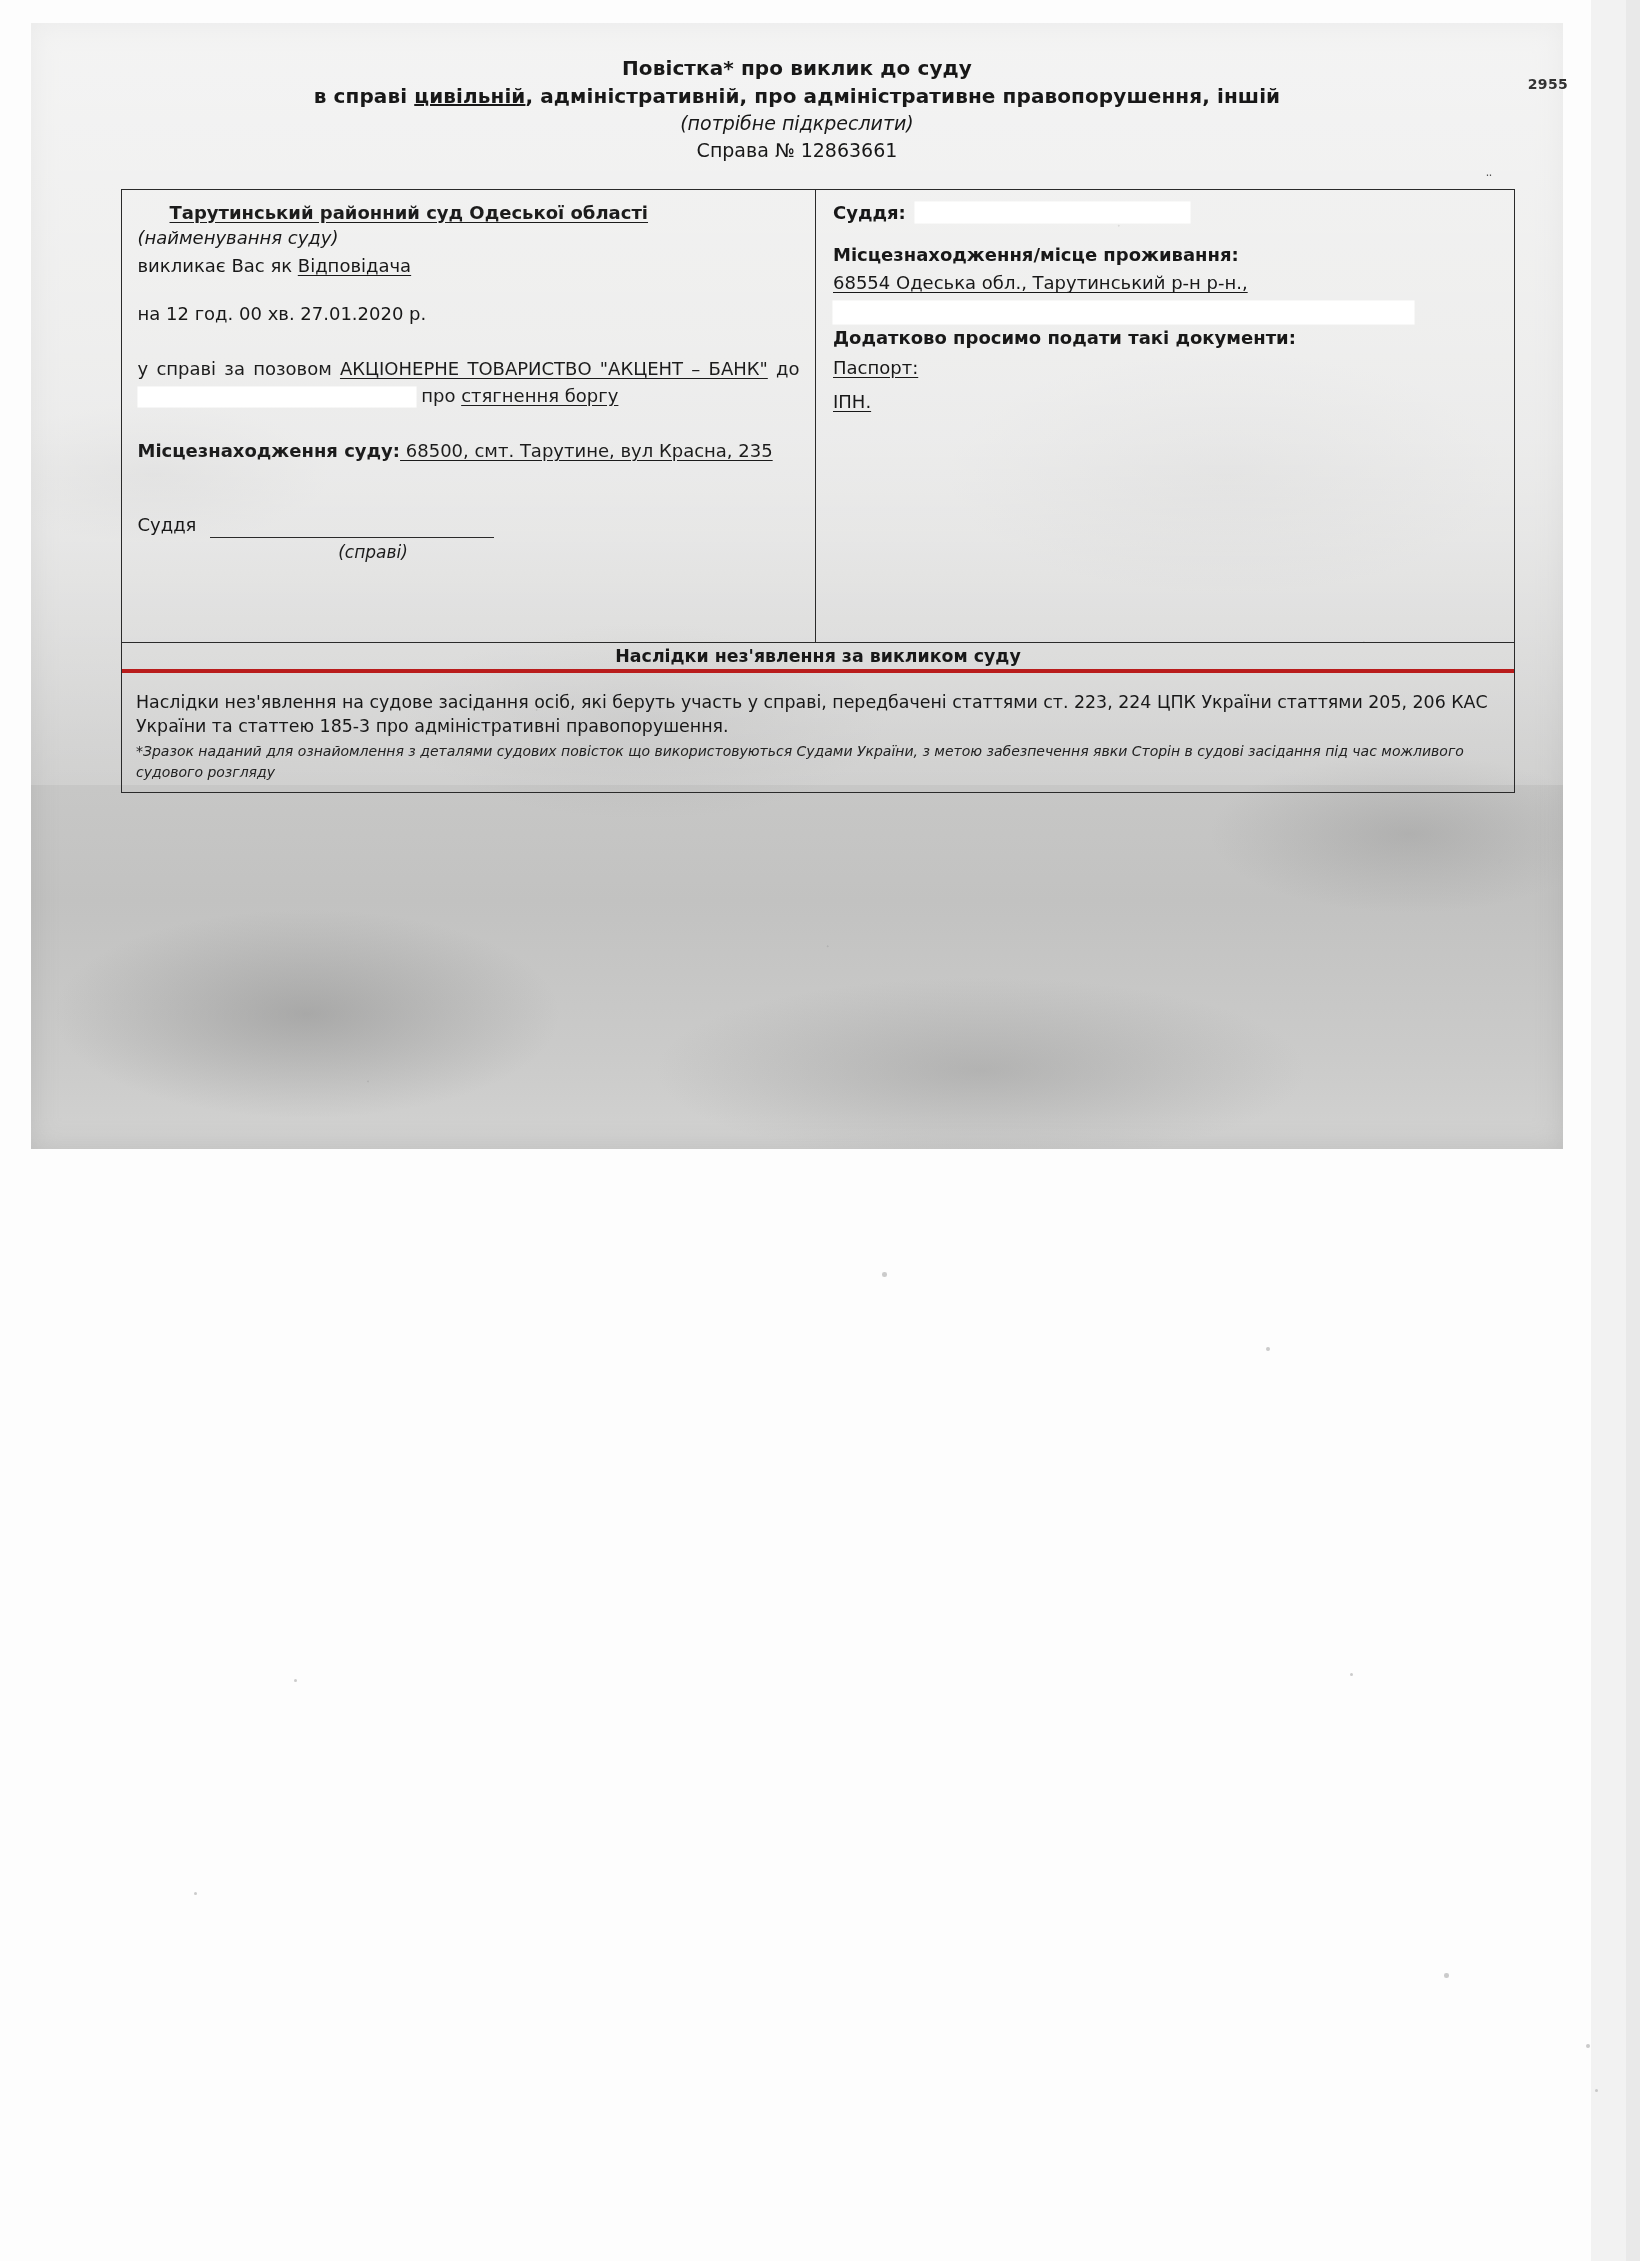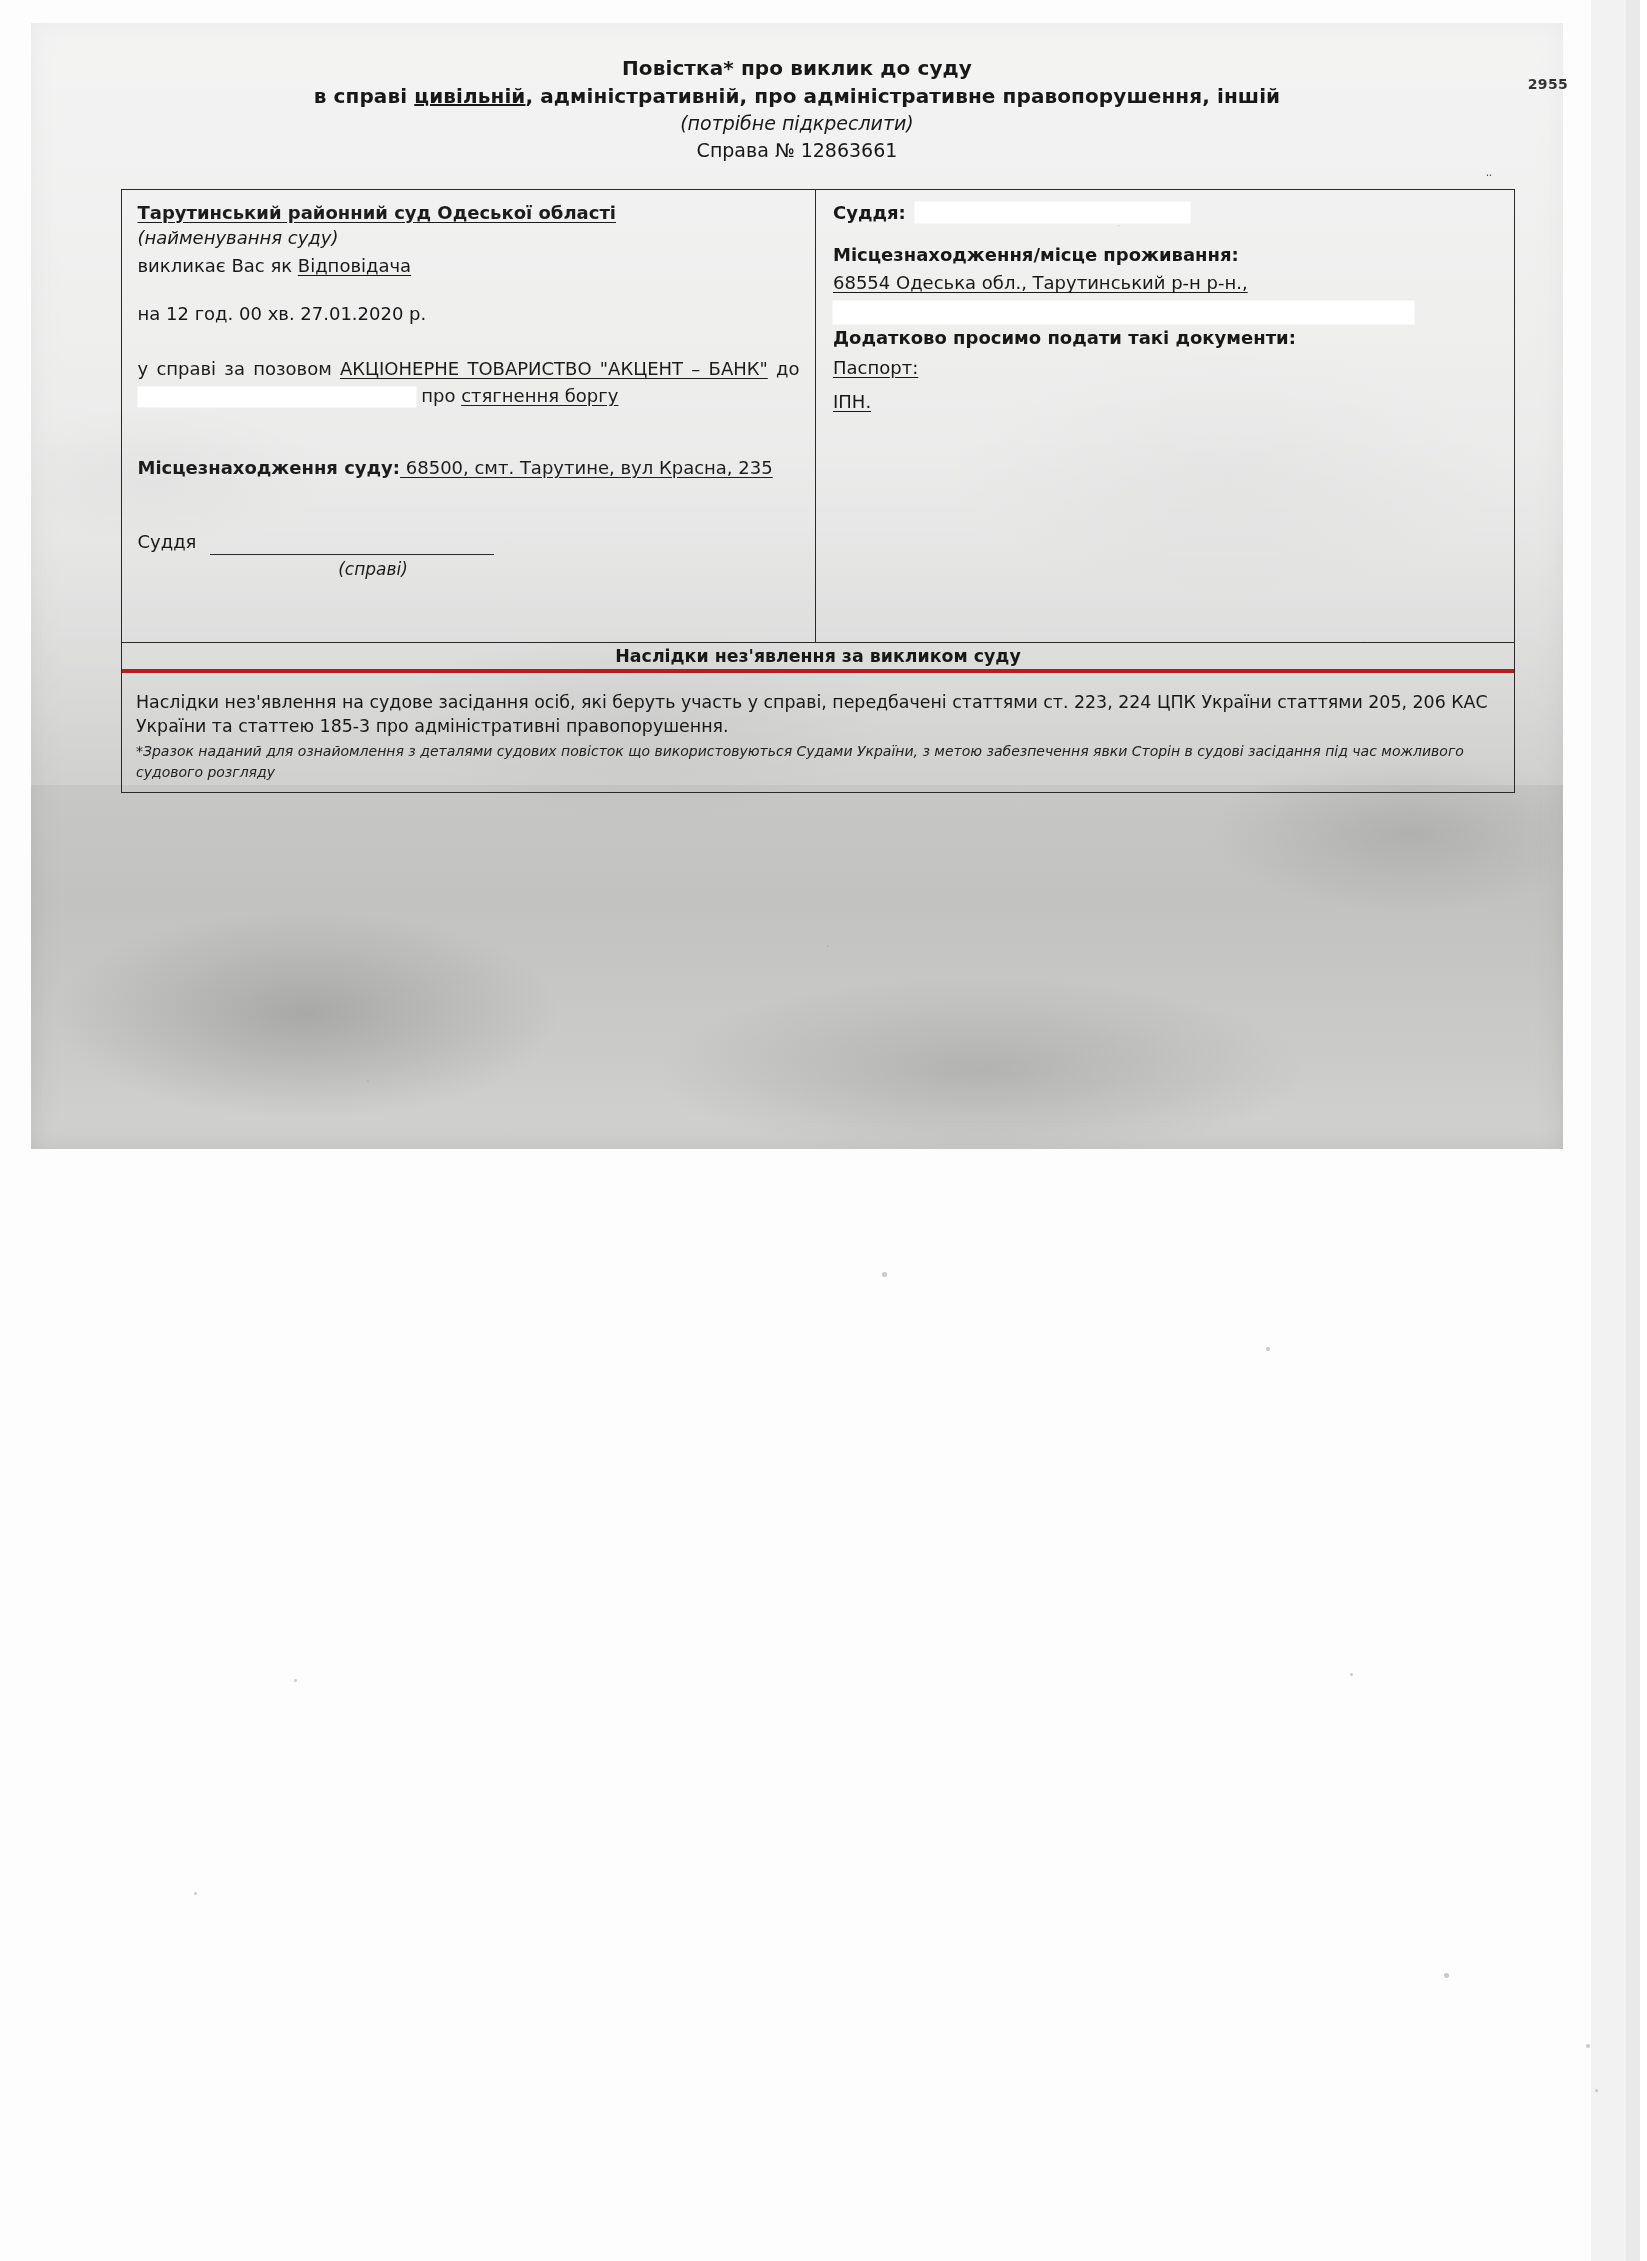--- a/index.html
+++ b/index.html
@@ -172,33 +172,34 @@
     box-shadow: 0 0 0 0.6px rgba(255,255,255,.9);
   }
 
   #court-name {
     font-size: 18px;
     font-weight: bold;
     text-decoration: underline;
     text-underline-offset: 3.2px;
     display: inline-block;
     margin-top: 2.6px;
+    margin-left: 32px;
   }
   #nomination { margin-top: 1.3px; }
   #calls-you { margin-top: 1.3px; }
   #datetime { margin-top: 20.7px; }
   #claim-block {
     margin-top: 28px;
     font-size: 18px;
     line-height: 27px;
     text-align: justify;
     text-align-last: left;
   }
   #court-address-block {
-    margin-top: 45px;
+    margin-top: 28px;
     font-size: 18px;
     line-height: 27px;
   }
   #judge-row {
     margin-top: 47px;
     font-size: 18px;
     display: flex;
     align-items: flex-end;
     gap: 14px;
   }

